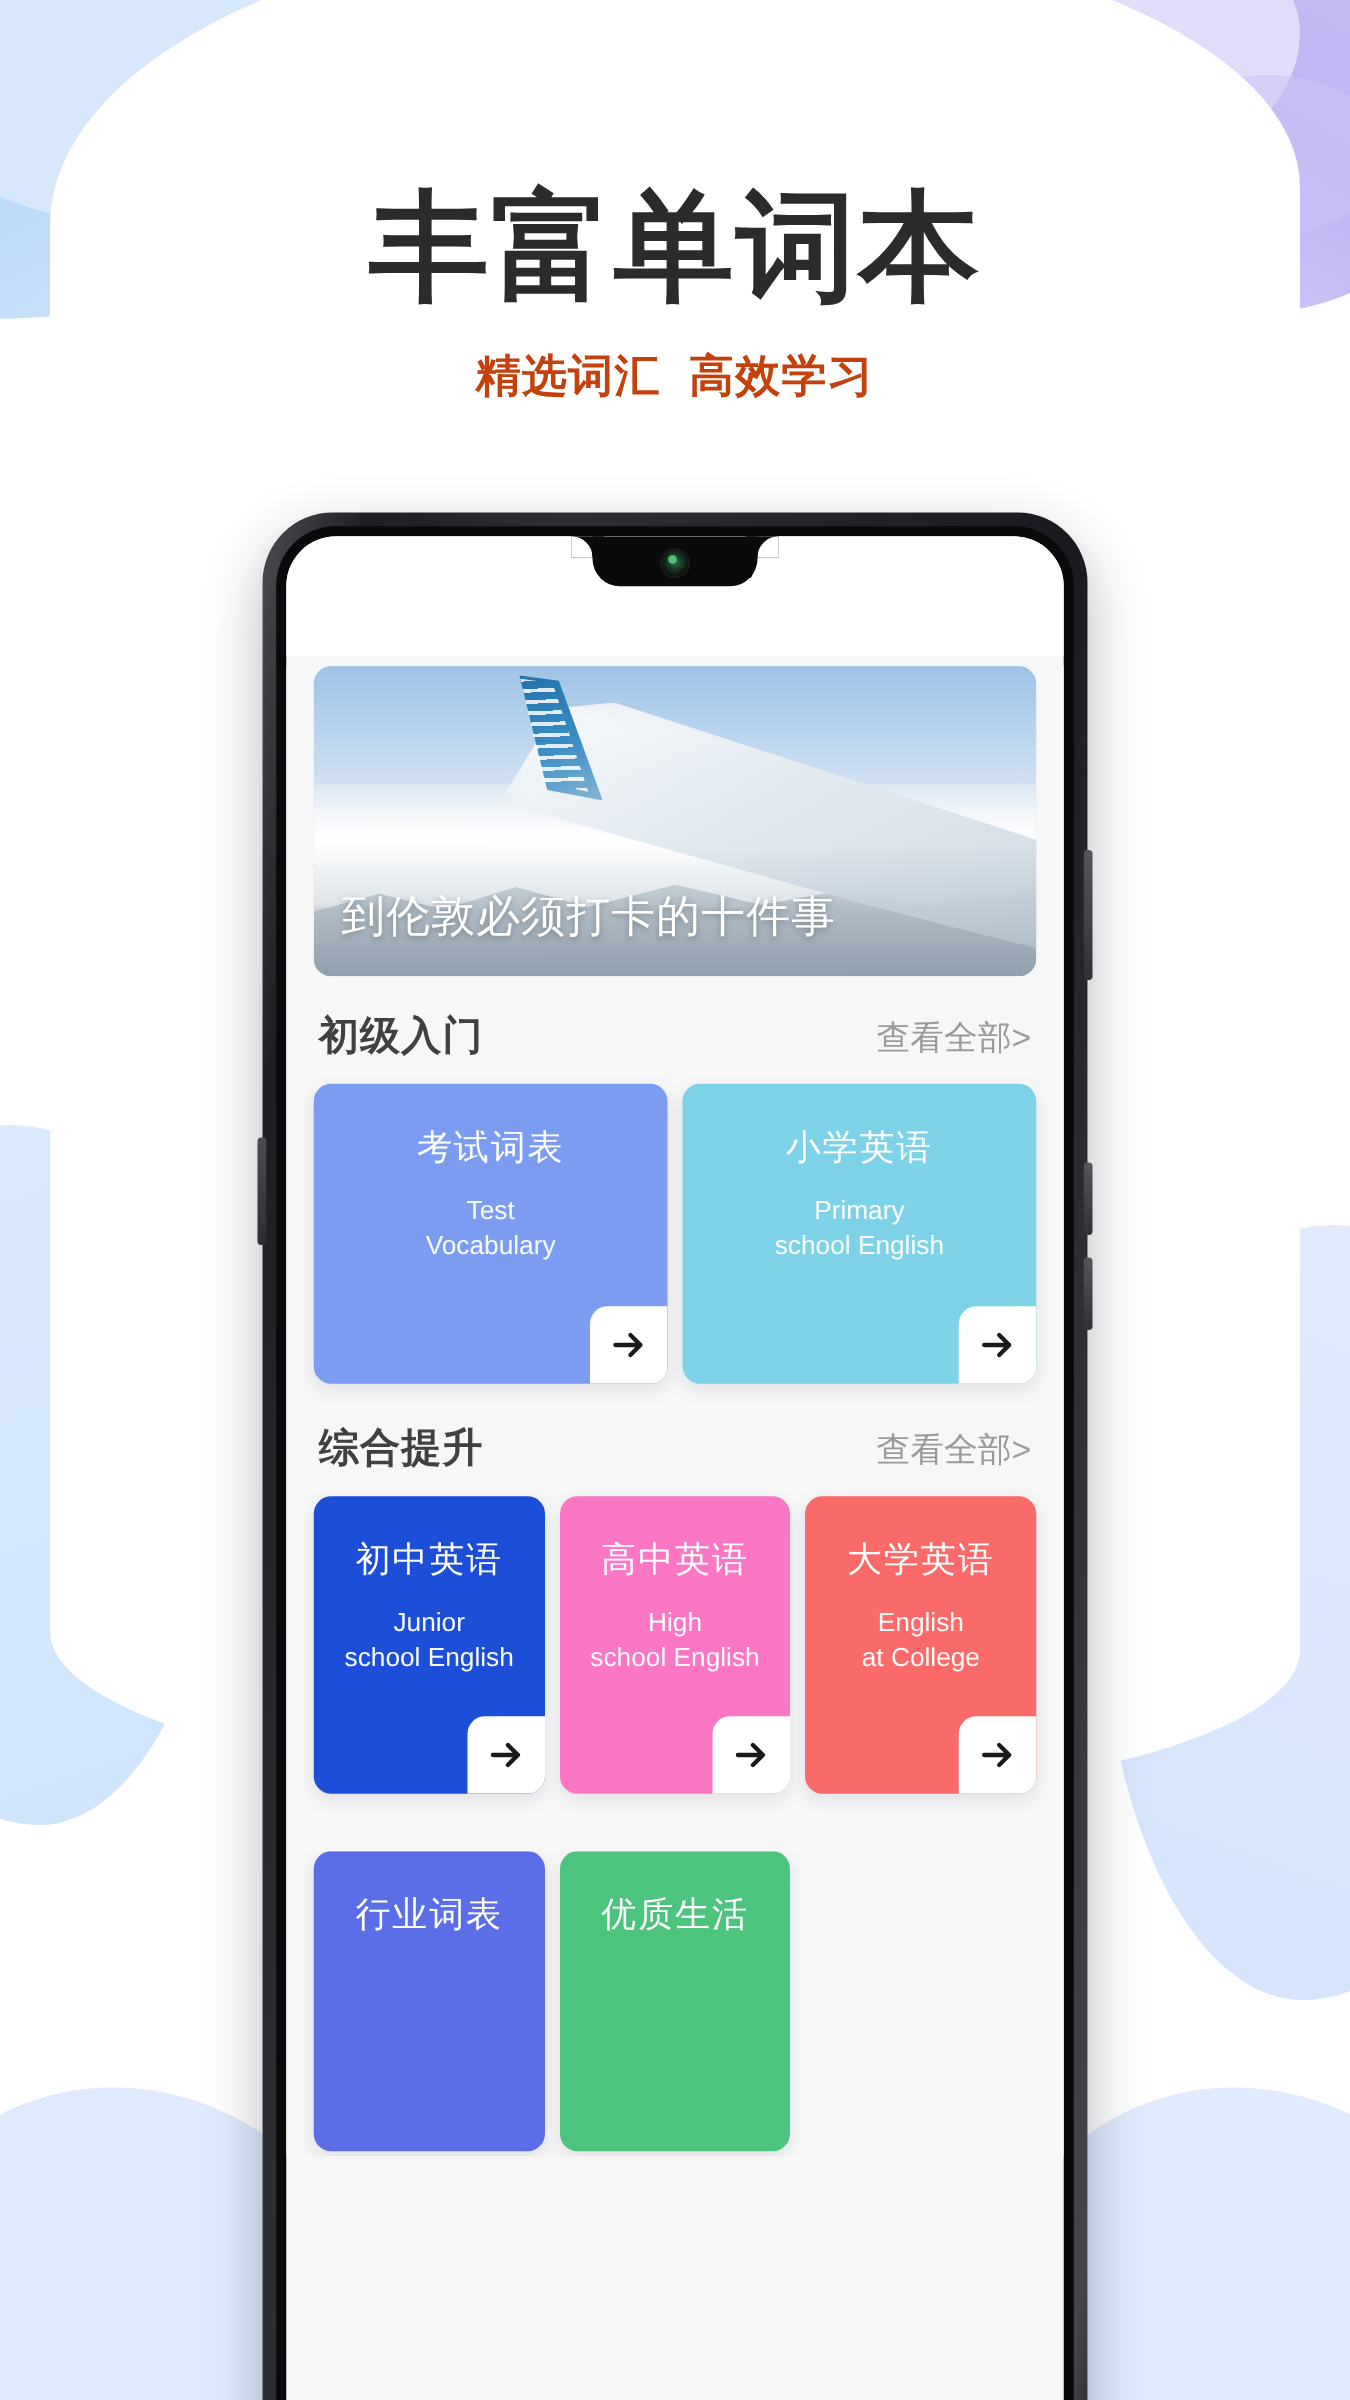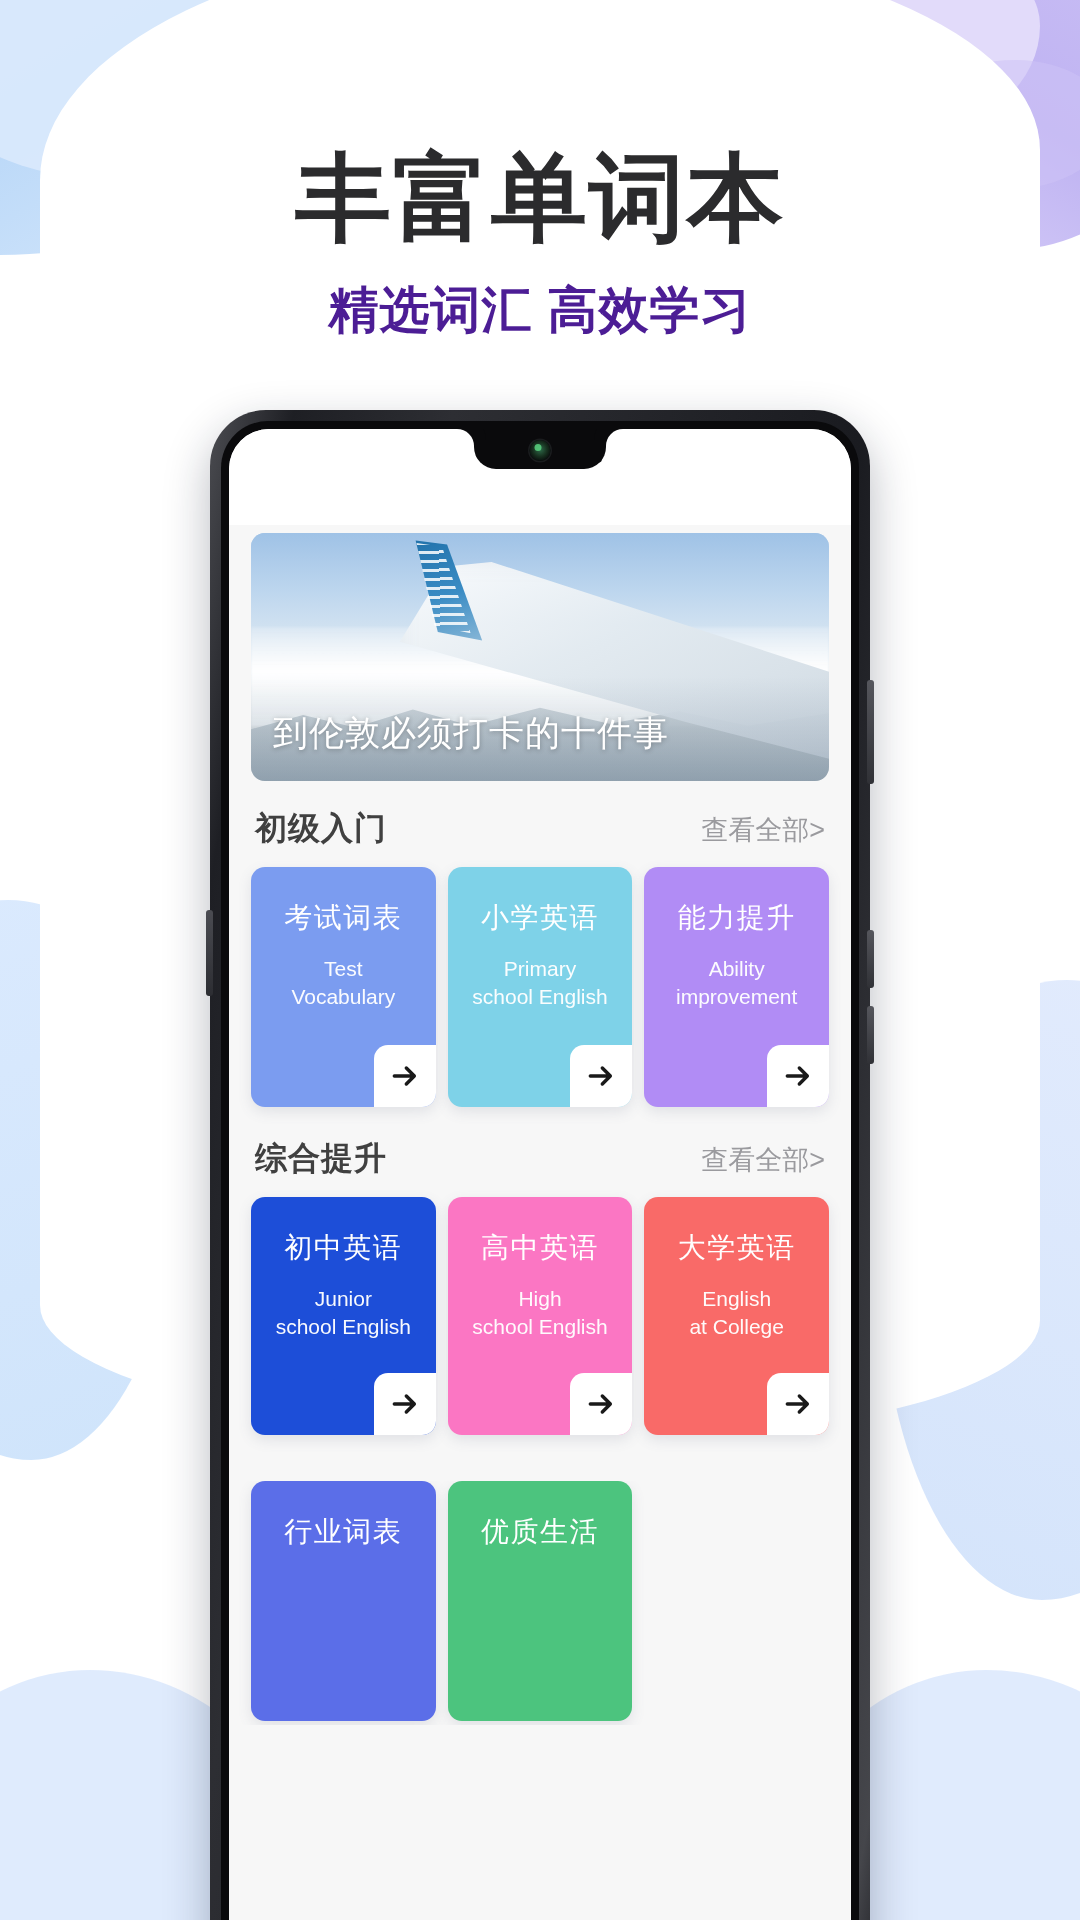--- a/index.html
+++ b/index.html
@@ -74,22 +74,23 @@
 
   
   .headline-wrap { position:absolute; left:0; right:0; top:0; z-index:3; text-align:center; }
   .headline {
     margin-top:148px;
     font-size:96px; font-weight:bold; color:#2b2b2d;
     letter-spacing:2px; line-height:1.05;
   }
   .subheadline {
     margin-top:28px;
-    font-size:50px; font-weight:bold; color:#4c1d95;
+    font-size:36px; font-weight:bold; color:#c2410c;
     letter-spacing:1px;
+    font-family:Liberation Mono, monospace;
   }
 
   
   .phone {
     position:absolute; left:50%; transform:translateX(-50%);
     top:410px; width:660px; height:1560px; z-index:4;
   }
   .phone-body {
     position:absolute; inset:0;
     background:linear-gradient(100deg,#4b4c51 0%,#1e1f24 9%,#2d2e33 26%,#1a1b20 70%,#45464b 97%,#2a2b30 100%);
@@ -298,32 +299,20 @@
               <div class="card-en">
                 <span>Primary</span><br>
                 <span>school English</span>
               </div>
               <div class="card-arrow">
                 <svg viewBox="0 0 24 24" fill="none" stroke="#1a1a1a" stroke-width="2.6" stroke-linecap="round" stroke-linejoin="round">
                     <path d="M4 12h15M13 6l6 6-6 6"></path>
                   </svg>
               </div>
             </div>
-            <div class="card" style="background:#b18cf5">
-              <div class="card-cn">能力提升</div>
-              <div class="card-en">
-                <span>Ability</span><br>
-                <span>improvement</span>
-              </div>
-              <div class="card-arrow">
-                <svg viewBox="0 0 24 24" fill="none" stroke="#1a1a1a" stroke-width="2.6" stroke-linecap="round" stroke-linejoin="round">
-                    <path d="M4 12h15M13 6l6 6-6 6"></path>
-                  </svg>
-              </div>
-            </div>
           </div>
 
           <div class="section-head">
             <div class="section-title">综合提升</div>
             <div class="section-more">查看全部&gt;</div>
           </div>
           <div class="card-row second">
             <div class="card" style="background:#1d4ed8">
               <div class="card-cn">初中英语</div>
               <div class="card-en">

